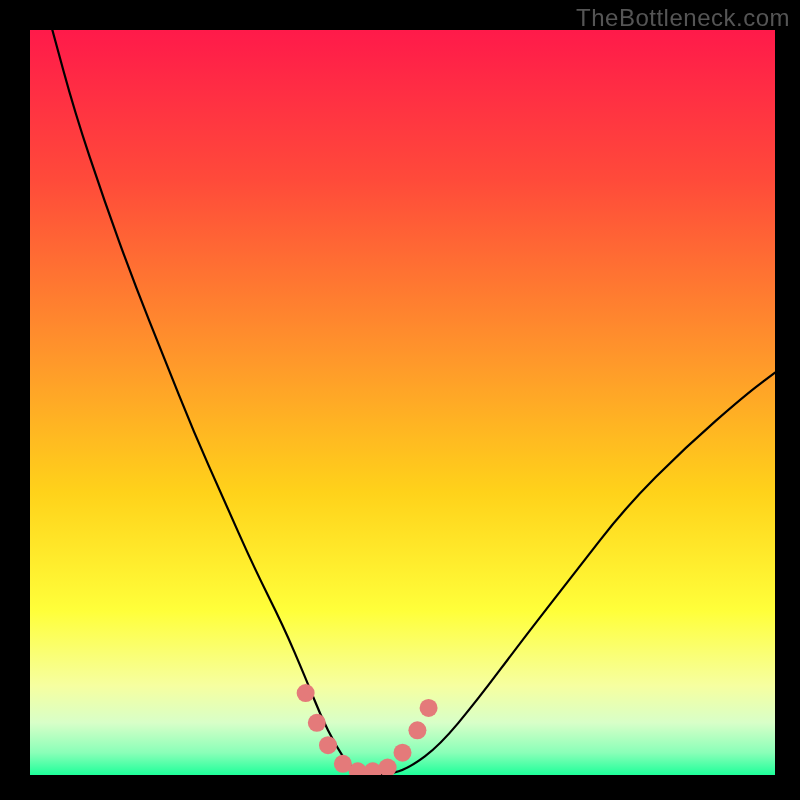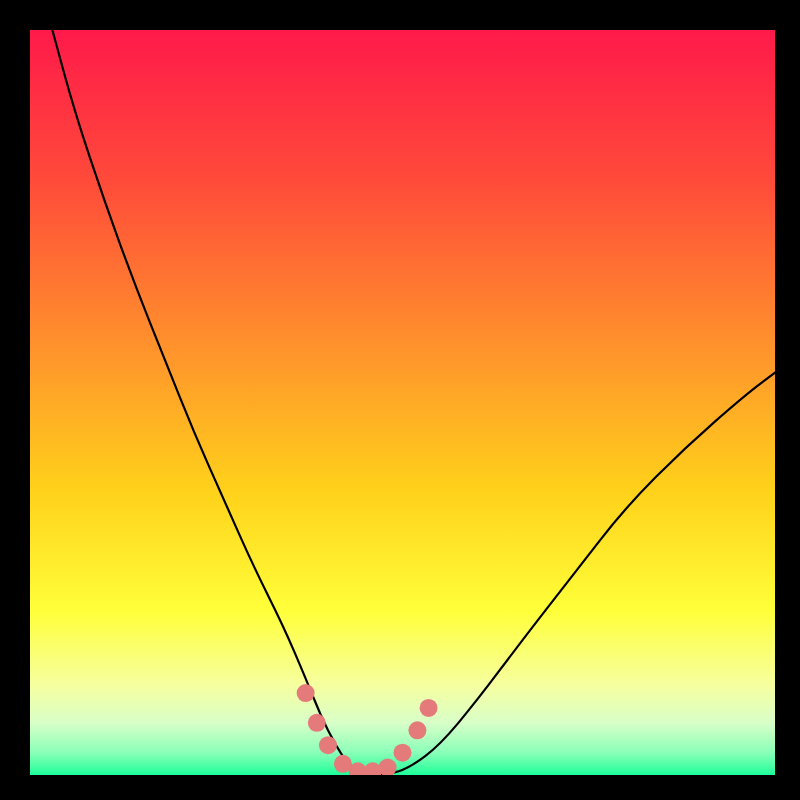--- a/index.html
+++ b/index.html
@@ -40,20 +40,21 @@
   .plot svg {
     display: block;
     width: 100%;
     height: 100%;
   }
 </style>
 </head>
 <body>
 
 <div class="frame">
+  <div class="watermark">TheBottleneck.com</div>
   <div class="plot">
     <svg id="svg-plot" viewBox="0 0 745 745" preserveAspectRatio="none">
         <defs>
           <linearGradient id="bg-grad" x1="0" y1="0" x2="0" y2="1">
             <stop offset="0%" stop-color="#ff1a4a"></stop>
             <stop offset="20%" stop-color="#ff4a3a"></stop>
             <stop offset="45%" stop-color="#ff9a2a"></stop>
             <stop offset="62%" stop-color="#ffd21a"></stop>
             <stop offset="78%" stop-color="#ffff3a"></stop>
             <stop offset="88%" stop-color="#f6ffa0"></stop>

